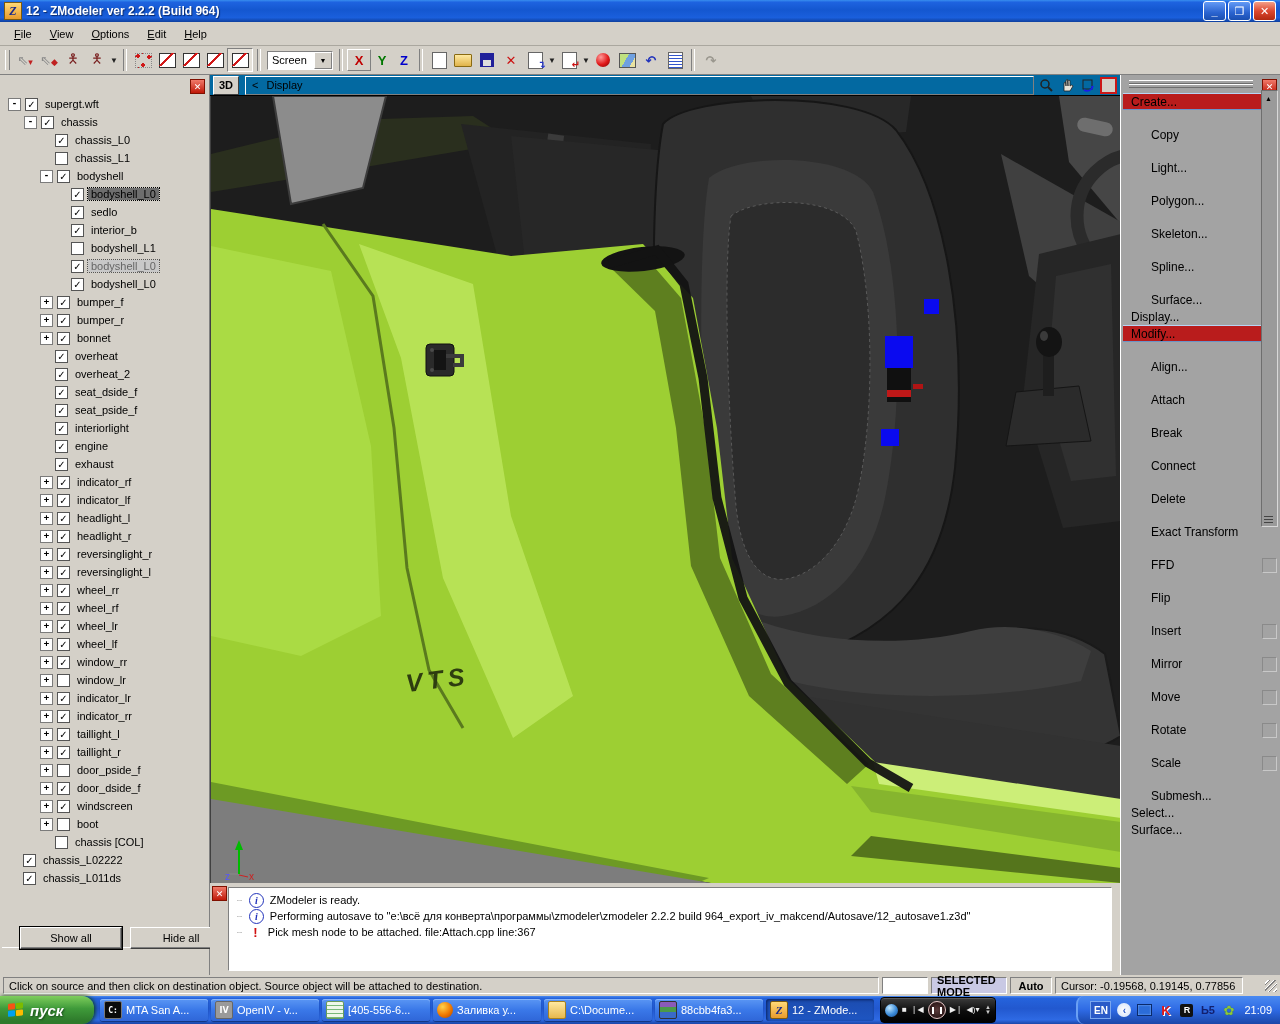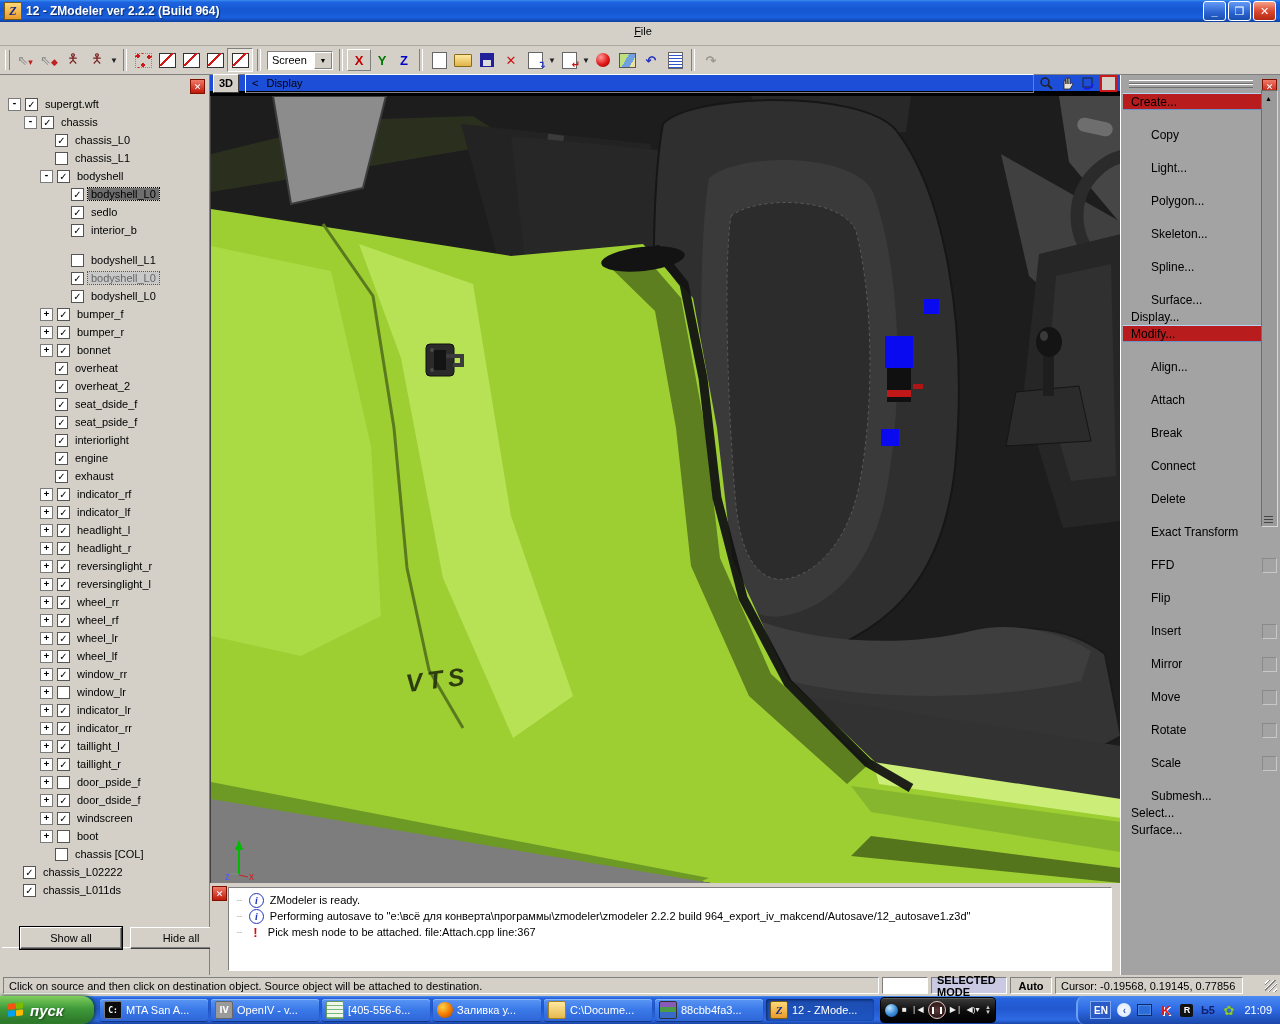--- a/index.html
+++ b/index.html
@@ -12,21 +12,21 @@
     display:flex;align-items:center;padding:0 4px;box-sizing:border-box;}
   .appicon{width:16px;height:16px;background:linear-gradient(#ffd977,#e89b2c);border:1px solid #7a5a10;
     color:#1a2a8a;font:bold italic 12px "Liberation Serif",serif;display:flex;align-items:center;justify-content:center;margin-right:4px;}
   .wtitle{color:#fff;font-weight:bold;font-size:12px;text-shadow:1px 1px 1px #0a2a6a;flex:1;}
   .winbtns{display:flex;gap:2px;}
   .wbtn{width:21px;height:18px;border-radius:3px;border:1px solid #fff;color:#fff;font-weight:bold;font-size:11px;
     display:flex;align-items:center;justify-content:center;background:linear-gradient(#639af5,#2a63cf 60%,#1b4fb0);}
   .wbtn.close{background:linear-gradient(#f3a089,#dd4830 50%,#b22a12);}
   
   .menubar{position:absolute;left:0;top:22px;width:1280px;height:24px;background:#d4d0c8;
-    display:flex;align-items:center;gap:2px;padding-left:6px;box-sizing:border-box;border-bottom:1px solid #aaa79f;flex-direction:column;}
+    display:flex;align-items:center;gap:2px;padding-left:6px;box-sizing:border-box;border-bottom:1px solid #aaa79f;}
   .menu-item{padding:3px 8px;}
   .toolbar{position:absolute;left:0;top:46px;width:1280px;height:29px;background:#d4d0c8;display:flex;align-items:center;
     padding-left:2px;box-sizing:border-box;border-bottom:1px solid #808080;}
   .tgrip{width:3px;height:20px;border-left:1px solid #fff;border-right:1px solid #808080;margin:0 3px;}
   .tsep{width:2px;height:22px;border-left:1px solid #808080;border-right:1px solid #fff;margin:0 4px;}
   .tbtn{width:24px;height:22px;display:flex;align-items:center;justify-content:center;flex:none;position:relative;}
   .tbtn.pressed{border:1px solid;border-color:#808080 #fff #fff #808080;background:#e6e2da;}
   .dropcaret{width:10px;height:22px;display:flex;align-items:center;justify-content:center;font-size:8px;color:#222;}
   .combo{width:66px;height:19px;background:#fff;border:1px solid;border-color:#808080 #fff #fff #808080;
     display:flex;align-items:center;padding-left:4px;box-sizing:border-box;margin:0 2px;}
@@ -68,22 +68,22 @@
   .cb{width:13px;height:13px;flex:none;background:#fff;border:1px solid #555;box-sizing:border-box;
     font:bold 10px "DejaVu Sans",sans-serif;line-height:11px;text-align:center;color:#000;}
   .tree-label{padding:0 3px;white-space:nowrap;}
   .tree-label.sel-dark{background:#6e6e6e;color:#000;outline:1px dotted #000;}
   .tree-label.sel-light{background:#c8c8c8;color:#666;outline:1px dotted #555;}
   .treebtns{position:absolute;bottom:26px;left:20px;display:flex;gap:8px;}
   .xpbtn{width:100px;height:20px;background:#d4d0c8;border:1px solid;border-color:#fff #404040 #404040 #fff;
     box-shadow:inset -1px -1px 0 #808080;display:flex;align-items:center;justify-content:center;}
   .xpbtn.def{outline:1px solid #000;}
   
-  .vpheader{position:absolute;left:210px;top:75px;width:910px;height:21px;background:#1d4ed8;
-    display:flex;align-items:center;box-sizing:border-box;border-bottom:5px solid #000000;}
+  .vpheader{position:absolute;left:210px;top:75px;width:910px;height:21px;background:#0369a1;
+    display:flex;align-items:center;box-sizing:border-box;border-bottom:1px solid #000000;}
   .btn3d{width:24px;height:17px;margin-left:3px;font-weight:bold;background:#d4d0c8;border:1px solid;
     border-color:#fff #404040 #404040 #fff;display:flex;align-items:center;justify-content:center;}
   .crumbbar{flex:1;height:17px;margin:0 2px 0 6px;border:1px solid;border-color:#fff #808080 #808080 #fff;
     display:flex;align-items:center;gap:8px;padding-left:6px;}
   .vptools{display:flex;align-items:center;gap:2px;margin-right:2px;}
   .vptool{width:19px;height:17px;display:flex;align-items:center;justify-content:center;}
   .redsq{width:13px;height:13px;border:2px solid #cc1818;background:#d4d0c8;}
   .viewport{position:absolute;left:210px;top:96px;width:910px;height:787px;background:#7d7d7d;border-left:1px solid #404040;box-sizing:content-box;}
   
   .rightpanel{position:absolute;left:1120px;top:75px;width:160px;height:900px;background:#a3a3a3;box-sizing:border-box;border-left:1px solid #fff;}
@@ -311,21 +311,21 @@
         <div class="tree-row" style="padding-left: 54px;">
           <span class="exp-spacer"></span>
           <span class="cb">✓</span>
           <span class="tree-label">sedlo</span>
         </div>
         <div class="tree-row" style="padding-left: 54px;">
           <span class="exp-spacer"></span>
           <span class="cb">✓</span>
           <span class="tree-label">interior_b</span>
         </div>
-        <div class="tree-row" style="padding-left: 54px; margin-top: 12px;">
+        <div class="tree-row" style="padding-left: 54px;">
           <span class="exp-spacer"></span>
           <span class="cb"></span>
           <span class="tree-label">bodyshell_L1</span>
         </div>
         <div class="tree-row" style="padding-left: 54px;">
           <span class="exp-spacer"></span>
           <span class="cb">✓</span>
           <span class="tree-label sel-light">bodyshell_L0</span>
         </div>
         <div class="tree-row" style="padding-left: 54px;">

